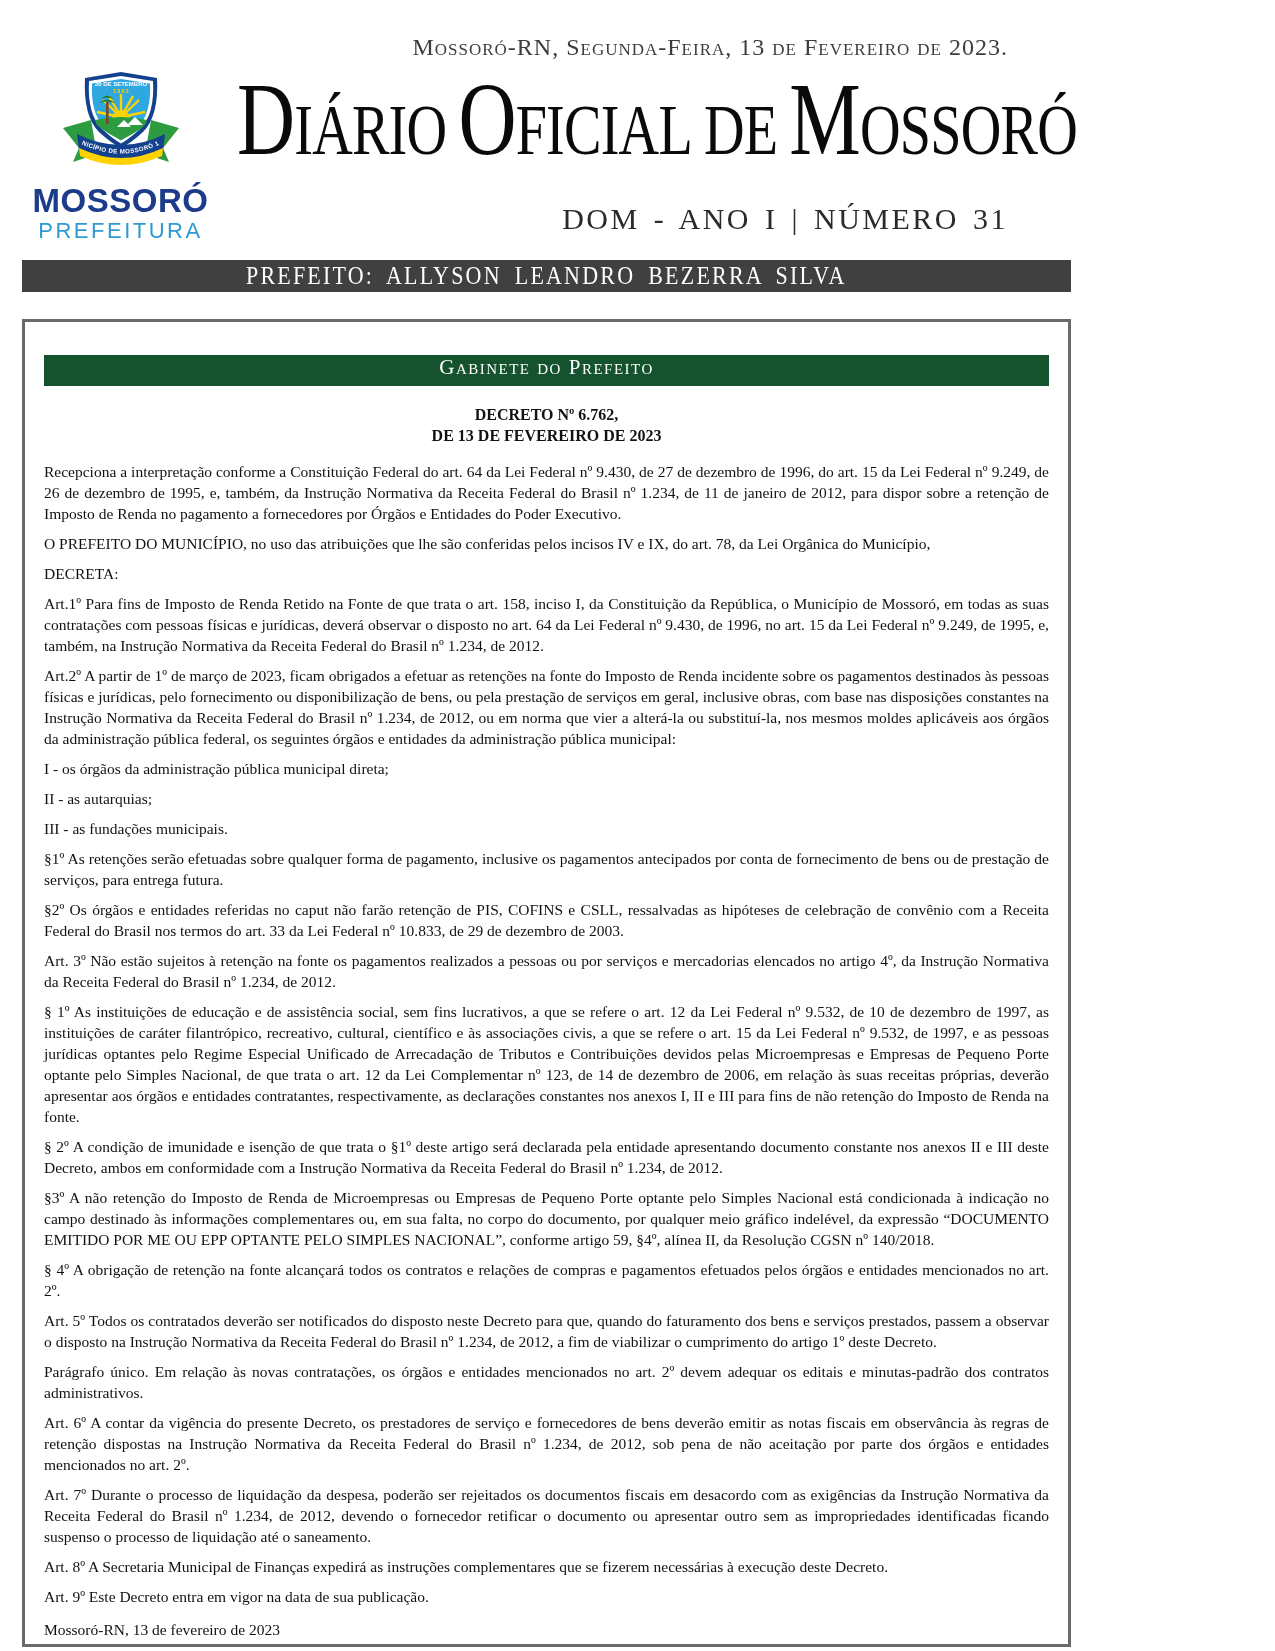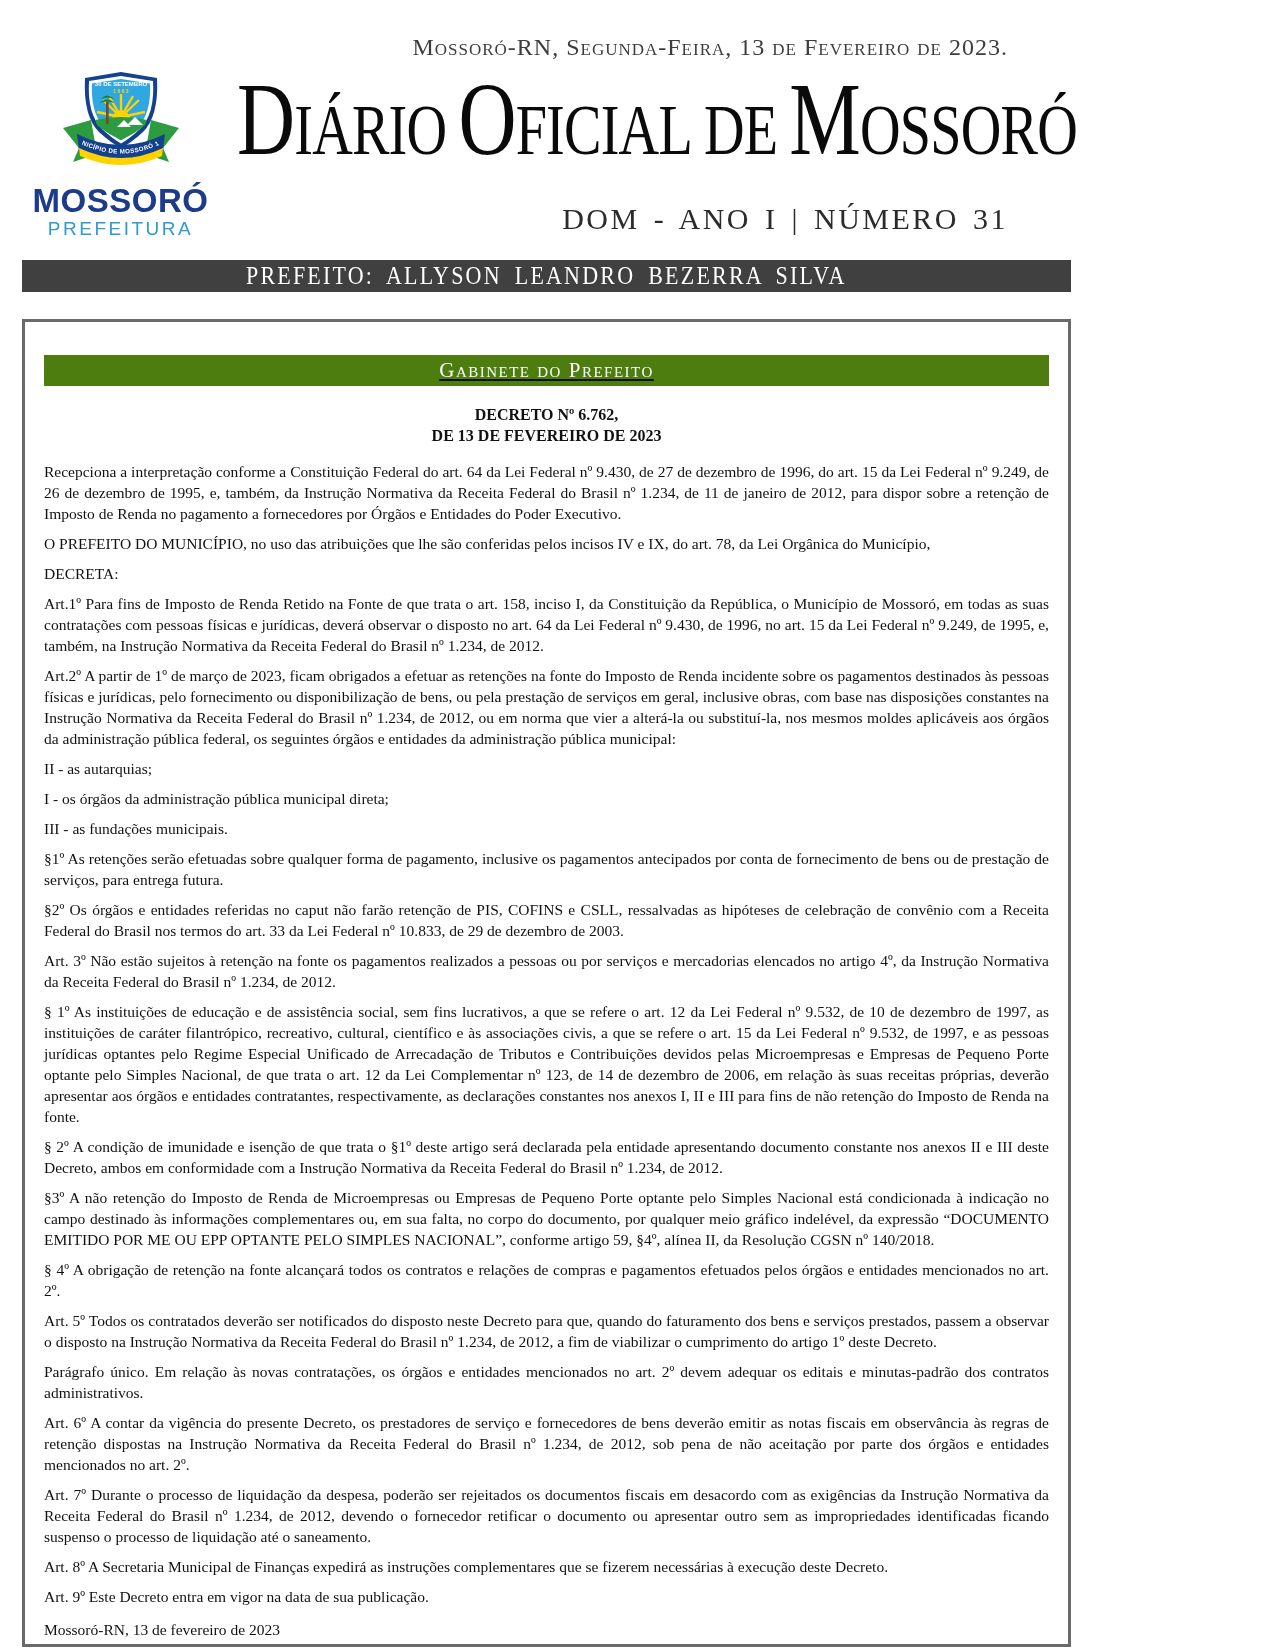--- a/index.html
+++ b/index.html
@@ -23,21 +23,21 @@
     position:absolute;left:28px;top:46px;width:185px;
     text-align:center;
     font-family:"Liberation Sans", sans-serif;
   }
   .logo-block .crest{display:block;margin:0 auto;}
   .logo-name{
     font-size:33px;font-weight:bold;letter-spacing:0.5px;
     color:#1c3b8a;line-height:1.05;margin-top:2px;
   }
   .logo-sub{
-    font-size:19px;font-weight:500;letter-spacing:2.5px;
+    font-size:22px;font-weight:500;letter-spacing:2.5px;
     color:#2e9ad2;line-height:1.05;
   }
   .masthead{
     position:absolute;left:237px;top:44px;
     font-variant:small-caps;
     font-size:103px;line-height:1;
     white-space:nowrap;
     word-spacing:-0.09em;
     letter-spacing:-1px;
     color:#0a0a0a;
@@ -64,22 +64,22 @@
   }
   
   .content-box{
     position:absolute;left:22px;right:22px;top:295px;height:1328px;
     border:3px solid #6a6a6a;
     box-sizing:border-box;
     padding:33px 19px 0 19px;
     overflow:hidden;
   }
   .section-bar{
-    height:31px;background:#4d7c0f;
-    display:flex;align-items:center;justify-content:center;text-decoration:underline;
+    height:31px;background:#14532d;
+    display:flex;align-items:flex-start;justify-content:center;
   }
   .section-bar-text{
     color:#ffffff;
     font-variant:small-caps;
     font-size:21px;letter-spacing:1.5px;
   }
   .decree-title{
     margin-top:18px;
     text-align:center;font-weight:bold;
     font-size:16px;line-height:21px;
@@ -163,22 +163,22 @@
       <div>DECRETO Nº 6.762,</div>
       <div>DE 13 DE FEVEREIRO DE 2023</div>
     </div>
 
     <div class="body-pars">
         <p class="body-par">Recepciona a interpretação conforme a Constituição Federal do art. 64 da Lei Federal nº 9.430, de 27 de dezembro de 1996, do art. 15 da Lei Federal nº 9.249, de 26 de dezembro de 1995, e, também, da Instrução Normativa da Receita Federal do Brasil nº 1.234, de 11 de janeiro de 2012, para dispor sobre a retenção de Imposto de Renda no pagamento a fornecedores por Órgãos e Entidades do Poder Executivo.</p>
         <p class="body-par">O PREFEITO DO MUNICÍPIO, no uso das atribuições que lhe são conferidas pelos incisos IV e IX, do art. 78, da Lei Orgânica do Município,</p>
         <p class="body-par">DECRETA:</p>
         <p class="body-par">Art.1º Para fins de Imposto de Renda Retido na Fonte de que trata o art. 158, inciso I, da Constituição da República, o Município de Mossoró, em todas as suas contratações com pessoas físicas e jurídicas, deverá observar o disposto no art. 64 da Lei Federal nº 9.430, de 1996, no art. 15 da Lei Federal nº 9.249, de 1995, e, também, na Instrução Normativa da Receita Federal do Brasil nº 1.234, de 2012.</p>
         <p class="body-par">Art.2º A partir de 1º de março de 2023, ficam obrigados a efetuar as retenções na fonte do Imposto de Renda incidente sobre os pagamentos destinados às pessoas físicas e jurídicas, pelo fornecimento ou disponibilização de bens, ou pela prestação de serviços em geral, inclusive obras, com base nas disposições constantes na Instrução Normativa da Receita Federal do Brasil nº 1.234, de 2012, ou em norma que vier a alterá-la ou substituí-la, nos mesmos moldes aplicáveis aos órgãos da administração pública federal, os seguintes órgãos e entidades da administração pública municipal:</p>
+        <p class="body-par">I - os órgãos da administração pública municipal direta;</p>
         <p class="body-par">II - as autarquias;</p>
-        <p class="body-par">I - os órgãos da administração pública municipal direta;</p>
         <p class="body-par">III - as fundações municipais.</p>
         <p class="body-par">§1º As retenções serão efetuadas sobre qualquer forma de pagamento, inclusive os pagamentos antecipados por conta de fornecimento de bens ou de prestação de serviços, para entrega futura.</p>
         <p class="body-par">§2º Os órgãos e entidades referidas no caput não farão retenção de PIS, COFINS e CSLL, ressalvadas as hipóteses de celebração de convênio com a Receita Federal do Brasil nos termos do art. 33 da Lei Federal nº 10.833, de 29 de dezembro de 2003.</p>
         <p class="body-par">Art. 3º Não estão sujeitos à retenção na fonte os pagamentos realizados a pessoas ou por serviços e mercadorias elencados no artigo 4º, da Instrução Normativa da Receita Federal do Brasil nº 1.234, de 2012.</p>
         <p class="body-par">§ 1º As instituições de educação e de assistência social, sem fins lucrativos, a que se refere o art. 12 da Lei Federal nº 9.532, de 10 de dezembro de 1997, as instituições de caráter filantrópico, recreativo, cultural, científico e às associações civis, a que se refere o art. 15 da Lei Federal nº 9.532, de 1997, e as pessoas jurídicas optantes pelo Regime Especial Unificado de Arrecadação de Tributos e Contribuições devidos pelas Microempresas e Empresas de Pequeno Porte optante pelo Simples Nacional, de que trata o art. 12 da Lei Complementar nº 123, de 14 de dezembro de 2006, em relação às suas receitas próprias, deverão apresentar aos órgãos e entidades contratantes, respectivamente, as declarações constantes nos anexos I, II e III para fins de não retenção do Imposto de Renda na fonte.</p>
         <p class="body-par">§ 2º A condição de imunidade e isenção de que trata o §1º deste artigo será declarada pela entidade apresentando documento constante nos anexos II e III deste Decreto, ambos em conformidade com a Instrução Normativa da Receita Federal do Brasil nº 1.234, de 2012.</p>
         <p class="body-par">§3º A não retenção do Imposto de Renda de Microempresas ou Empresas de Pequeno Porte optante pelo Simples Nacional está condicionada à indicação no campo destinado às informações complementares ou, em sua falta, no corpo do documento, por qualquer meio gráfico indelével, da expressão “DOCUMENTO EMITIDO POR ME OU EPP OPTANTE PELO SIMPLES NACIONAL”, conforme artigo 59, §4º, alínea II, da Resolução CGSN nº 140/2018.</p>
         <p class="body-par">§ 4º A obrigação de retenção na fonte alcançará todos os contratos e relações de compras e pagamentos efetuados pelos órgãos e entidades mencionados no art. 2º.</p>
         <p class="body-par">Art. 5º Todos os contratados deverão ser notificados do disposto neste Decreto para que, quando do faturamento dos bens e serviços prestados, passem a observar o disposto na Instrução Normativa da Receita Federal do Brasil nº 1.234, de 2012, a fim de viabilizar o cumprimento do artigo 1º deste Decreto.</p>
         <p class="body-par">Parágrafo único. Em relação às novas contratações, os órgãos e entidades mencionados no art. 2º devem adequar os editais e minutas-padrão dos contratos administrativos.</p>

